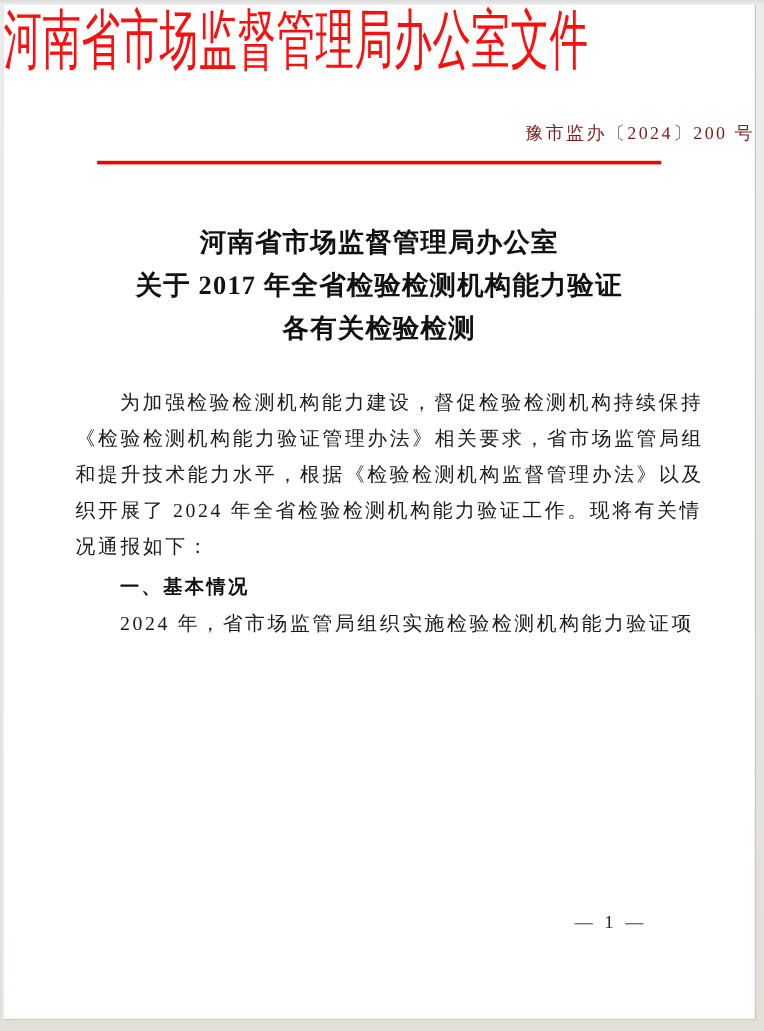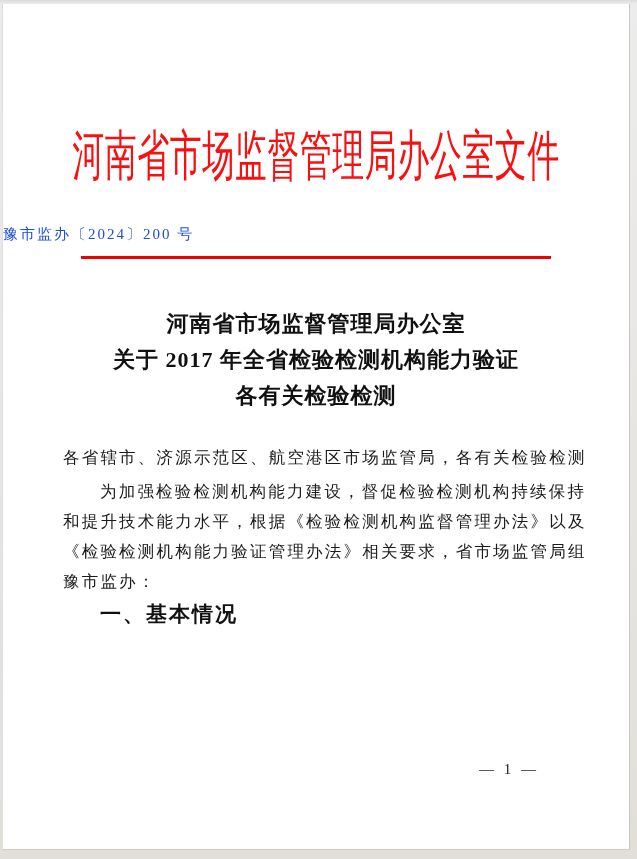--- a/index.html
+++ b/index.html
@@ -18,41 +18,39 @@
     position: absolute;
     top: 4px; left: 2px;
     width: 628px; height: 846px;
     background: #ffffff;
     border-right: 1px solid #c9c6bf;
     border-bottom: 1px solid #cfccc4;
     border-left: 1px solid #dedede;
     overflow: hidden;
   }
   .red-head {
-    margin-top: 122px;
-    text-align: center;
     height: 58px;
   }
   .red-head-text {
     display: inline-block;
     font-size: 32px;
     line-height: 58px;
     letter-spacing: 0.5px;
     color: #f81010;
     transform: scaleY(1.7);
     transform-origin: center;
     white-space: nowrap;
   }
   .doc-number {
     margin-top: 40px;
-    text-align: left;
+    text-align: right;
     font-size: 15px;
     line-height: 20px;
     letter-spacing: 2px;
-    color: #1d4ed8;
+    color: #7f1d1d;
   }
   .red-line {
     height: 3px;
     margin: 12px 78px 0 78px;
     background: #f20000;
   }
   .title-block {
     margin-top: 47px;
     text-align: center;
   }
@@ -71,23 +69,23 @@
     font-size: 16.5px;
     line-height: 30px;
     height: 30px;
     letter-spacing: 2.2px;
     color: #1b1b1b;
     white-space: nowrap;
   }
   .indent { padding-left: 37px; }
   .para-gap { margin-top: 4px; }
   .section-heading {
-    font-family: Liberation Mono, monospace;
+    font-family: Liberation Sans, sans-serif;
     font-weight: bold;
-    font-size: 21px;
+    font-size: 16px;
     line-height: 30px;
     height: 30px;
     letter-spacing: 2px;
     padding-left: 37px;
     color: #111;
     margin-top: 4px;
     white-space: nowrap;
   }
   .page-number {
     position: absolute;
@@ -112,26 +110,27 @@
 
     <div class="red-line"></div>
 
     <div class="title-block">
       <div class="title-line">河南省市场监督管理局办公室</div>
       <div class="title-line">关于 2017 年全省检验检测机构能力验证</div>
       <div class="title-line">各有关检验检测</div>
     </div>
 
     <div class="body-block">
-      <div class="line">各省辖市、济源示范区、航空港区市场监管局，各有关检验检测</div>
 
       <div class="line indent para-gap">为加强检验检测机构能力建设，督促检验检测机构持续保持</div>
+      <div class="line">《检验检测机构能力验证管理办法》相关要求，省市场监管局组</div>
       <div class="line">和提升技术能力水平，根据《检验检测机构监督管理办法》以及</div>
-      <div class="line">《检验检测机构能力验证管理办法》相关要求，省市场监管局组</div>
-      <div class="line">豫市监办：</div>
+      <div class="line">织开展了 2024 年全省检验检测机构能力验证工作。现将有关情</div>
+      <div class="line">况通报如下：</div>
 
       <div class="section-heading">一、基本情况</div>
 
+      <div class="line indent">2024 年，省市场监管局组织实施检验检测机构能力验证项</div>
     </div>
 
     <div class="page-number">— 1 —</div>
   </div>
 </div>
 
 </body></html>

